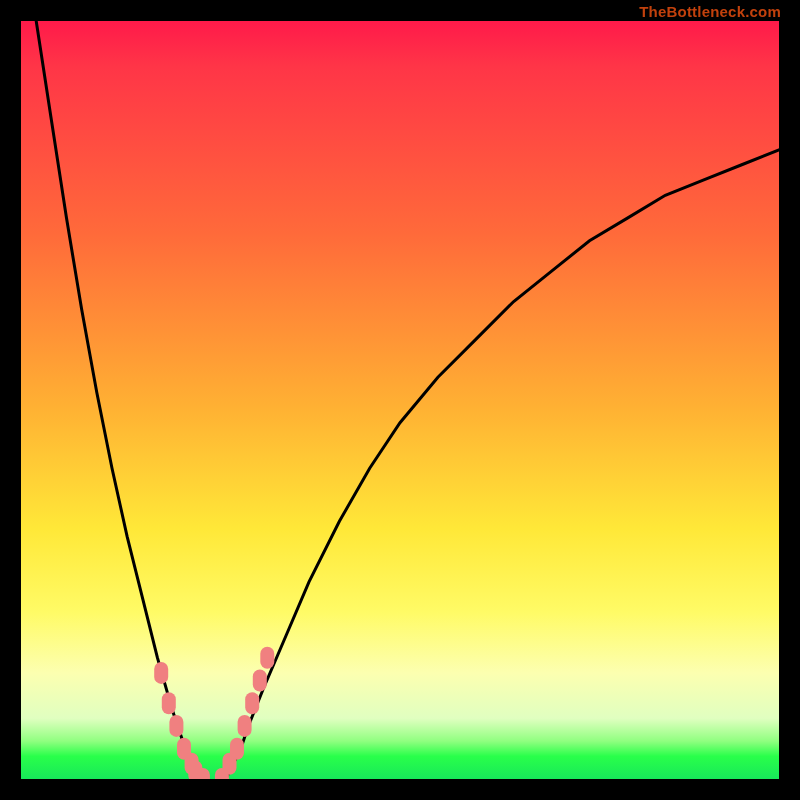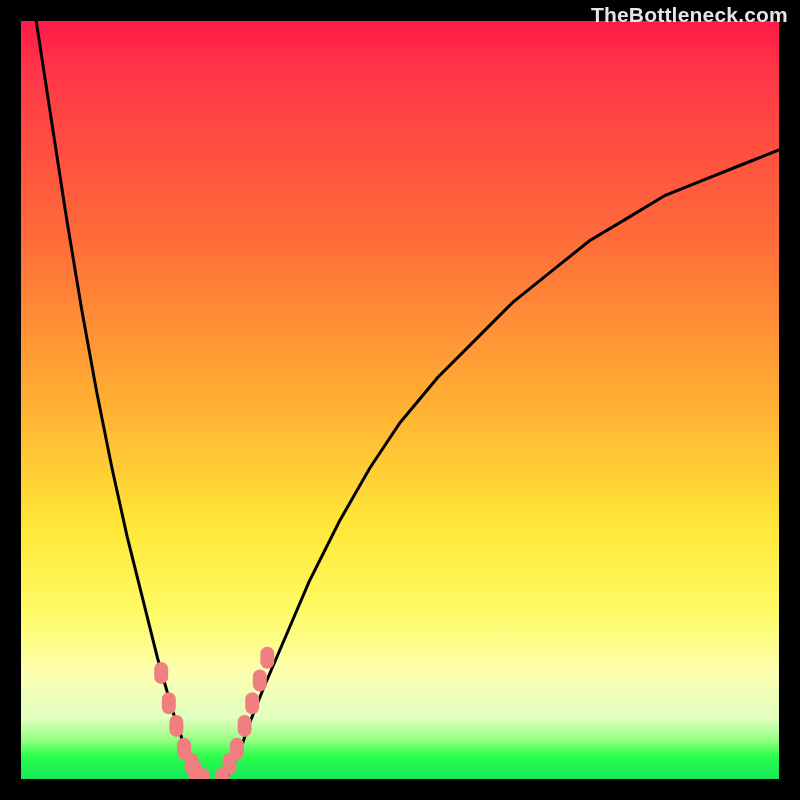--- a/index.html
+++ b/index.html
@@ -37,23 +37,23 @@
       #fcffb0 86%,
       #e0ffc0 92%,
       #90ff80 95%,
       #29ff4a 97%,
       #17e85a 100%
     );
   }
   .watermark {
     position: absolute;
     top: 3px;
-    right: 12px;
-    color: #e5e5e5;
-    font-size: 21px;
+    right: 19px;
+    color: #c2410c;
+    font-size: 15px;
     font-weight: 600;
     letter-spacing: 0.2px;
     user-select: none;
   }
   svg.curve {
     position: absolute;
     top: 0;
     left: 0;
     width: 758px;
     height: 758px;

